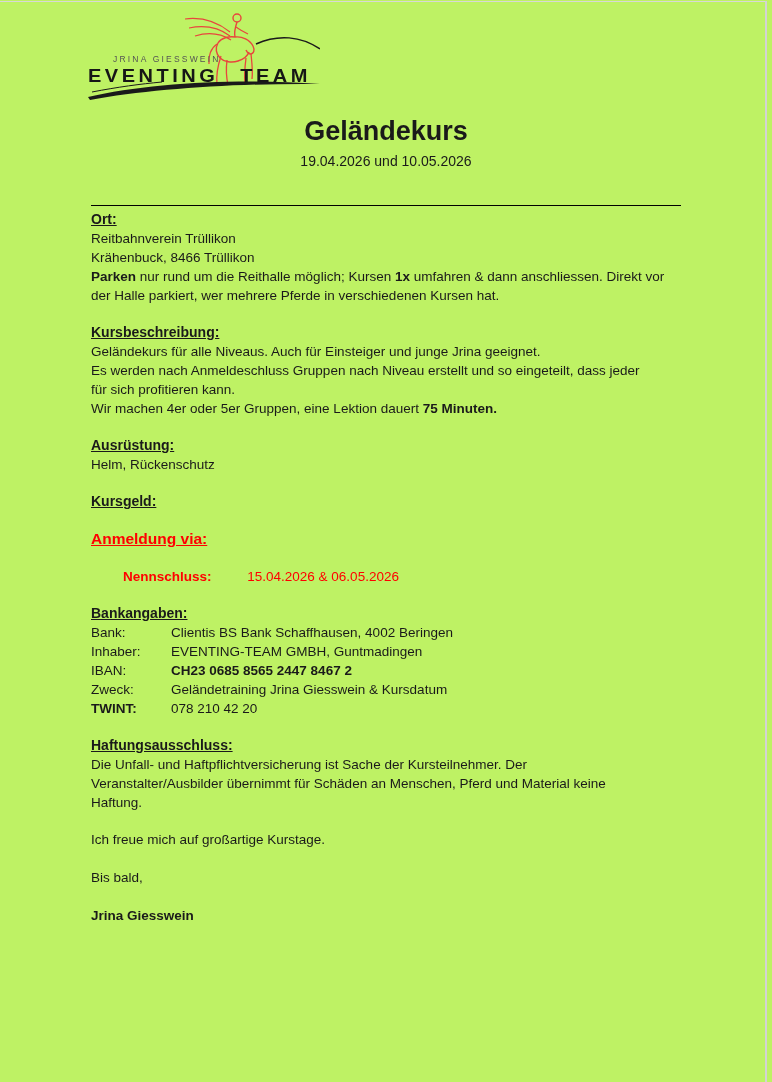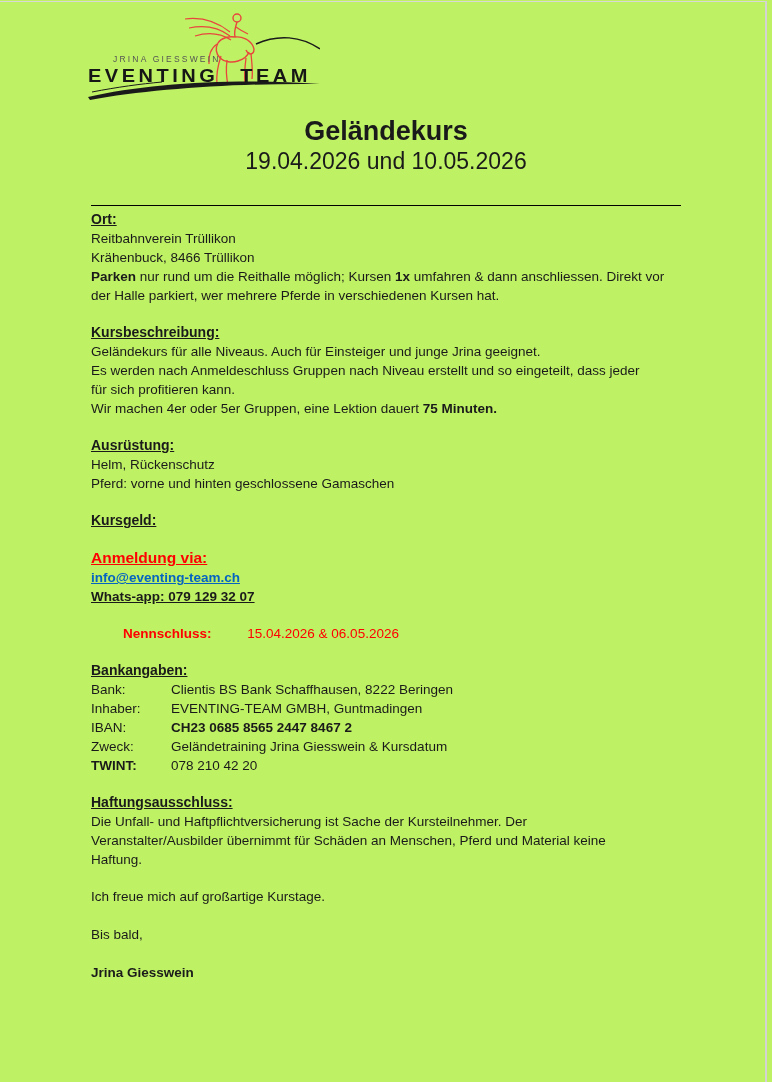--- a/index.html
+++ b/index.html
@@ -22,21 +22,21 @@
   .logo-wordmark{
     position:absolute;left:0;top:55px;display:flex;align-items:flex-start;
     font-weight:bold;font-size:20px;letter-spacing:3.5px;color:#161616;
     transform:scaleY(0.92);
   }
   .logo-wordmark .word2{margin-left:22px;}
 
   
   .header{position:absolute;top:116px;left:0;width:772px;text-align:center;}
   .title{font-size:27px;font-weight:bold;line-height:30px;}
-  .subtitle{font-size:23px;line-height:24px;margin-top:3px;}
+  .subtitle{font-size:14px;line-height:24px;margin-top:3px;}
 
   
   .content{position:absolute;left:91px;top:205px;width:590px;}
   .rule{border-top:1.5px solid #000;height:0;}
   .sec{margin-top:18px;}
   .sec.first{margin-top:4px;}
   .heading{
     font-size:14px;font-weight:bold;text-decoration:underline;
     line-height:19px;margin:0;
   }
@@ -115,46 +115,41 @@
           <div class="line"><span class="seg">Es werden nach Anmeldeschluss Gruppen nach Niveau erstellt und so eingeteilt, dass jeder</span></div>
           <div class="line"><span class="seg">für sich profitieren kann.</span></div>
           <div class="line"><span class="seg">Wir machen 4er oder 5er Gruppen, eine Lektion dauert </span><span class="seg b">75 Minuten.</span></div>
         </div>
     </section>
 
     <section class="sec">
       <h2 class="heading">Ausrüstung:</h2>
       <div class="rich">
           <div class="line"><span class="seg">Helm, Rückenschutz</span></div>
-          <div class="line"><span class="seg">Pferd: vorne und hinten geschlossene Gamaschen</span></div>
         </div>
     </section>
 
     <section class="sec">
       <h2 class="heading">Kursgeld:</h2>
     </section>
 
     <section class="sec">
       <h2 class="heading red">Anmeldung via:</h2>
-      <div class="rich">
-          <div class="line"><span class="seg link">info@eventing-team.ch</span></div>
-          <div class="line"><span class="seg b u">Whats-app: 079 129 32 07</span></div>
-        </div>
     </section>
 
     <section class="sec">
       <div class="rich">
           <div class="line"><span class="seg b red">Nennschluss: </span><span class="seg red">15.04.2026 &amp; 06.05.2026</span></div>
         </div>
     </section>
 
     <section class="sec">
       <h2 class="heading">Bankangaben:</h2>
       <div class="rich">
-          <div class="line"><span class="seg lbl">Bank:</span><span class="seg">Clientis BS Bank Schaffhausen, 8222 Beringen</span></div>
+          <div class="line"><span class="seg lbl">Bank:</span><span class="seg">Clientis BS Bank Schaffhausen, 4002 Beringen</span></div>
           <div class="line"><span class="seg lbl">Inhaber:</span><span class="seg">EVENTING-TEAM GMBH, Guntmadingen</span></div>
           <div class="line"><span class="seg lbl">IBAN:</span><span class="seg b">CH23 0685 8565 2447 8467 2</span></div>
           <div class="line"><span class="seg lbl">Zweck:</span><span class="seg">Geländetraining Jrina Giesswein &amp; Kursdatum</span></div>
           <div class="line"><span class="seg b lbl">TWINT:</span><span class="seg">078 210 42 20</span></div>
         </div>
     </section>
 
     <section class="sec">
       <h2 class="heading">Haftungsausschluss:</h2>
       <div class="rich">

